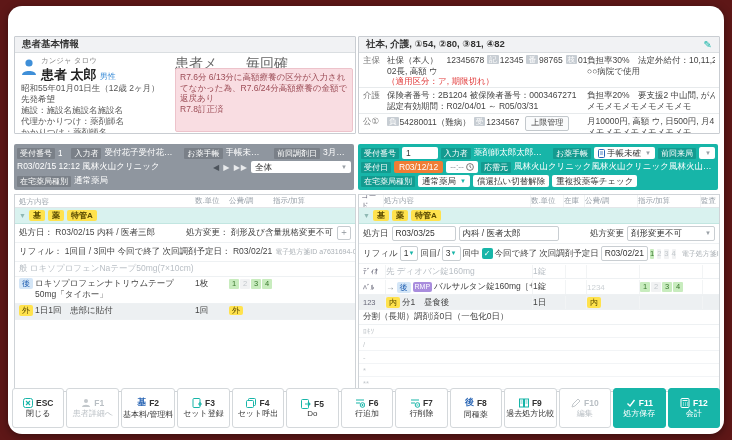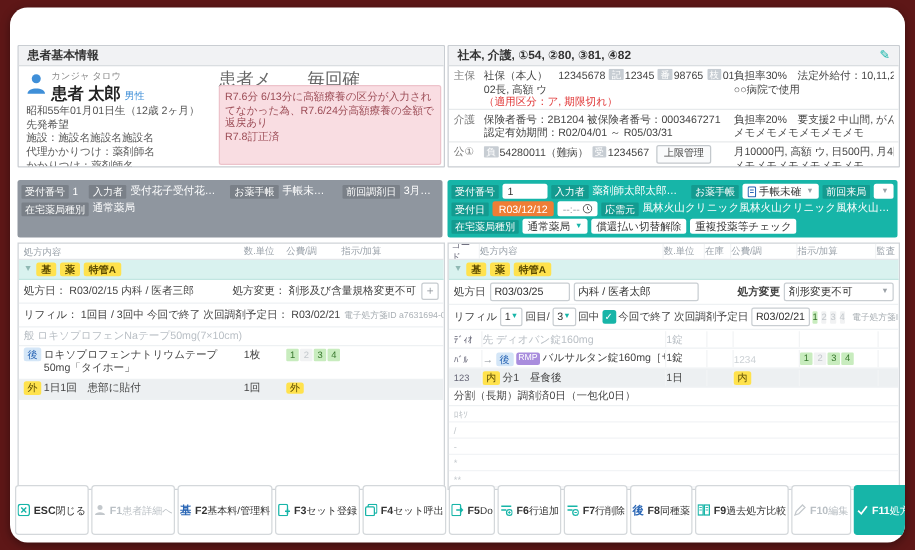--- a/index.html
+++ b/index.html
@@ -80,21 +80,21 @@
   .rc4{width:52px;flex:none;}
   .rc5{width:62px;flex:none;}
   .rc6{flex:1;}
   .vline>span{border-left:1px solid #f2f4f5;align-self:stretch;display:flex;align-items:center;}
   .vline>span:first-child{border-left:none;}
   .inbox{background:#fff;border:1px solid #c9ced2;border-radius:2px;font-size:8.5px;color:#333;line-height:13px;padding:0 3px;display:inline-flex;align-items:center;}
   .ck{width:11px;height:11px;background:#17b5a8;border-radius:2px;color:#fff;font-size:8px;line-height:11px;text-align:center;flex:none;}
   .emptyrow{height:12px;border-bottom:1px solid #f2f4f6;display:flex;align-items:center;padding:0 4px;font-size:7.5px;color:#c3c8cc;}
   
   .toolbar{left:4px;top:382px;width:708px;height:40px;display:flex;gap:2px;z-index:9;}
-  .tbtn{flex:1;background:#fff;border:1px solid #d4d8db;border-radius:3px;display:flex;align-items:center;justify-content:center;gap:0;padding:2px 1px;box-sizing:border-box;}
+  .tbtn{flex:1;background:#fff;border:1px solid #d4d8db;border-radius:3px;display:flex;flex-direction:column;align-items:center;justify-content:center;gap:0;padding:2px 1px;box-sizing:border-box;}
   .tbtn .top{display:flex;align-items:center;gap:3px;font-size:8.5px;font-weight:bold;color:#333;}
   .tbtn .lbl{font-size:8px;color:#333;white-space:nowrap;}
   .tbtn.disabled .top,.tbtn.disabled .lbl{color:#b9bfc4;}
   .tbtn.primary{background:#17b5a8;border-color:#17b5a8;}
   .tbtn.primary .top,.tbtn.primary .lbl{color:#fff;text-align:right;}
   .icb{color:#2a66b5;font-size:9px;font-weight:bold;}
   svg{display:block;}
 </style>
 </head>
 <body>
@@ -183,20 +183,28 @@
   <div class="abs bar graybar">
     <div class="brow">
       <span class="blbl">受付番号</span>
       <span class="bval">1</span>
       <span class="blbl" style="margin-left:6px;">入力者</span>
       <span class="bval">受付花子受付花子…</span>
       <span class="blbl" style="margin-left:6px;">お薬手帳</span>
       <span class="bval">手帳未確認</span>
       <span class="blbl" style="margin-left:6px;">前回調剤日</span>
       <span class="bval">3月以内</span>
+    </div>
+    <div class="brow">
+      <span class="bval">R03/02/15 12:12 風林火山クリニック</span>
+      <span class="arrows" style="margin-left:auto;"><b>◀</b> <span>▶</span> <span>▶▶</span></span>
+      <span class="wbox" style="width:92px;justify-content:space-between;">
+          <span>全体</span>
+          <span class="dd">▼</span>
+        </span>
     </div>
     <div class="brow">
       <span class="blbl">在宅薬局種別</span>
       <span class="bval">通常薬局</span>
     </div>
   </div>
 
   <div class="abs bar tealbar">
     <div class="brow">
       <span class="blbl">受付番号</span>
@@ -301,21 +309,21 @@
     <div class="grp">
       <span class="tri">▼</span>
       <span class="ybadge">基</span>
       <span class="ybadge">薬</span>
       <span class="ybadge">特管A</span>
     </div>
     <div class="rowline" style="height:19px;gap:3px;">
       <span>処方日</span>
       <span class="inbox" style="width:56px;">R03/03/25</span>
       <span class="inbox" style="width:92px;">内科 / 医者太郎</span>
-      <span style="margin-left:auto;font-weight:bold;">処方変更</span>
+      <span style="margin-left:auto;">処方変更</span>
       <span class="inbox" style="width:80px;justify-content:space-between;">
           <span>剤形変更不可</span>
           <span class="dd" style="color:#9aa0a6;font-size:6px;">▼</span>
         </span>
     </div>
     <div class="rowline" style="height:19px;gap:2px;">
       <span>リフィル</span>
       <span class="inbox" style="width:20px;justify-content:space-between;">
           <span>1</span>
           <span class="dd" style="color:#17b5a8;font-size:6px;">▼</span>

